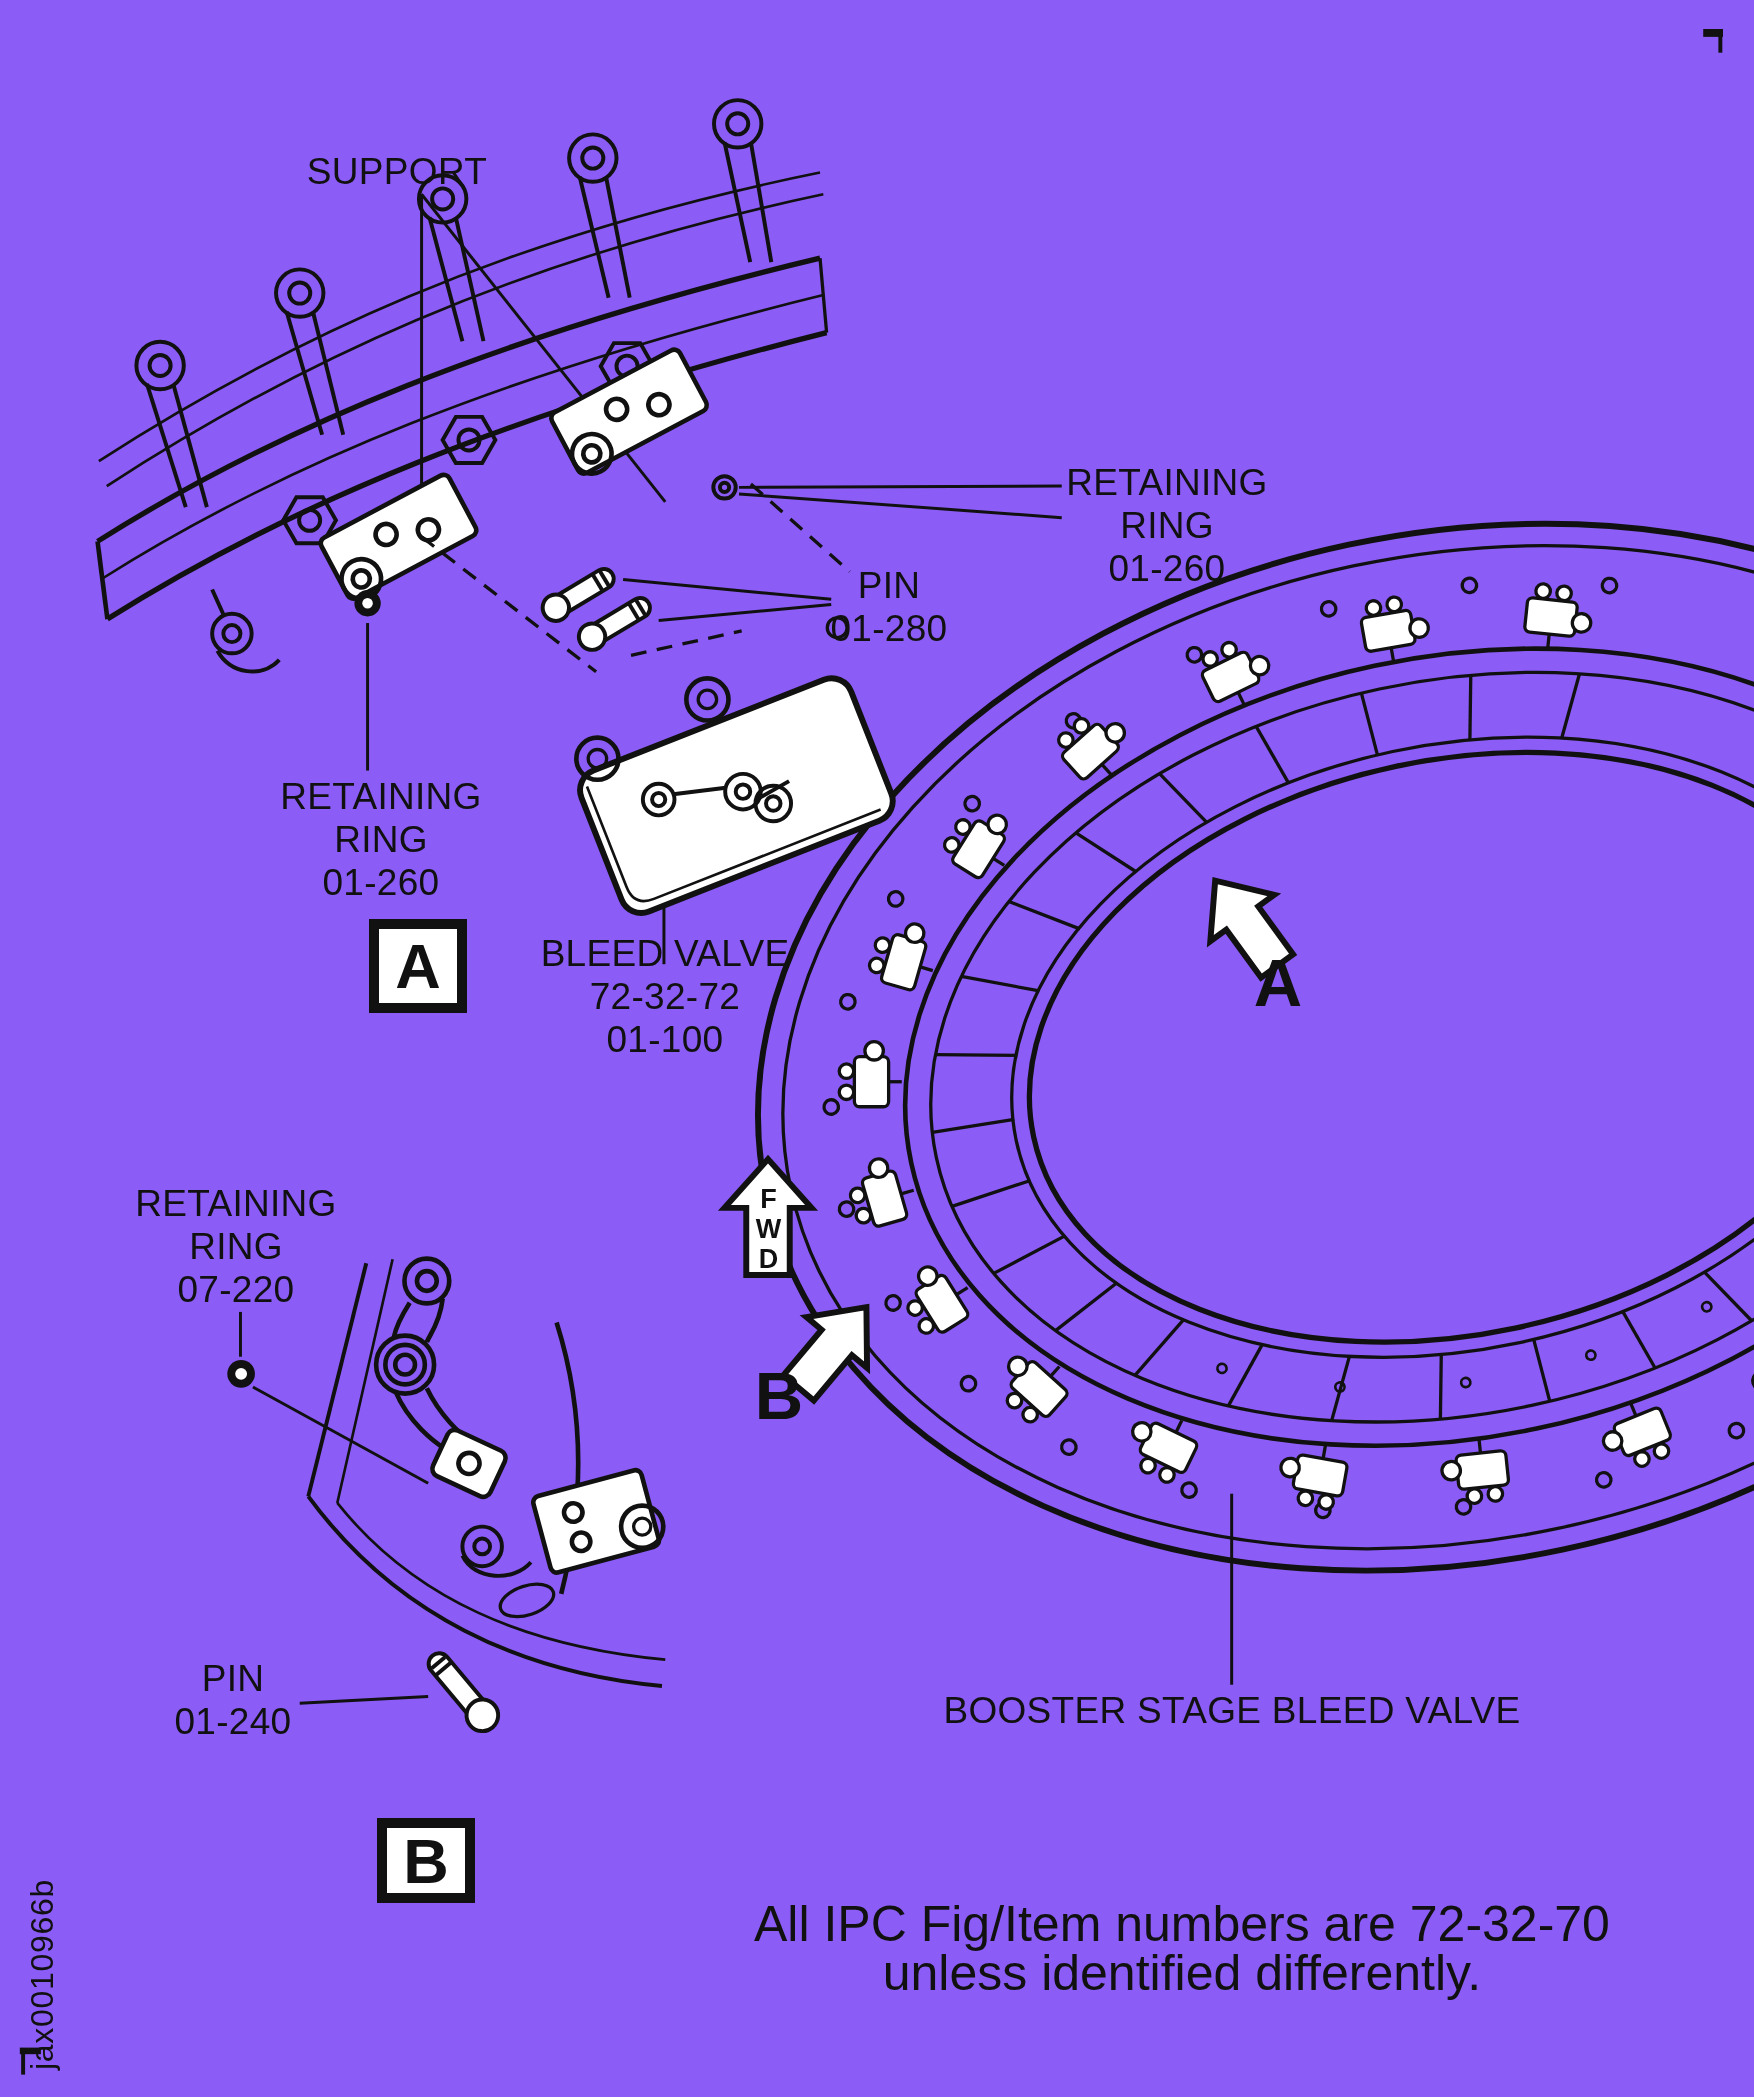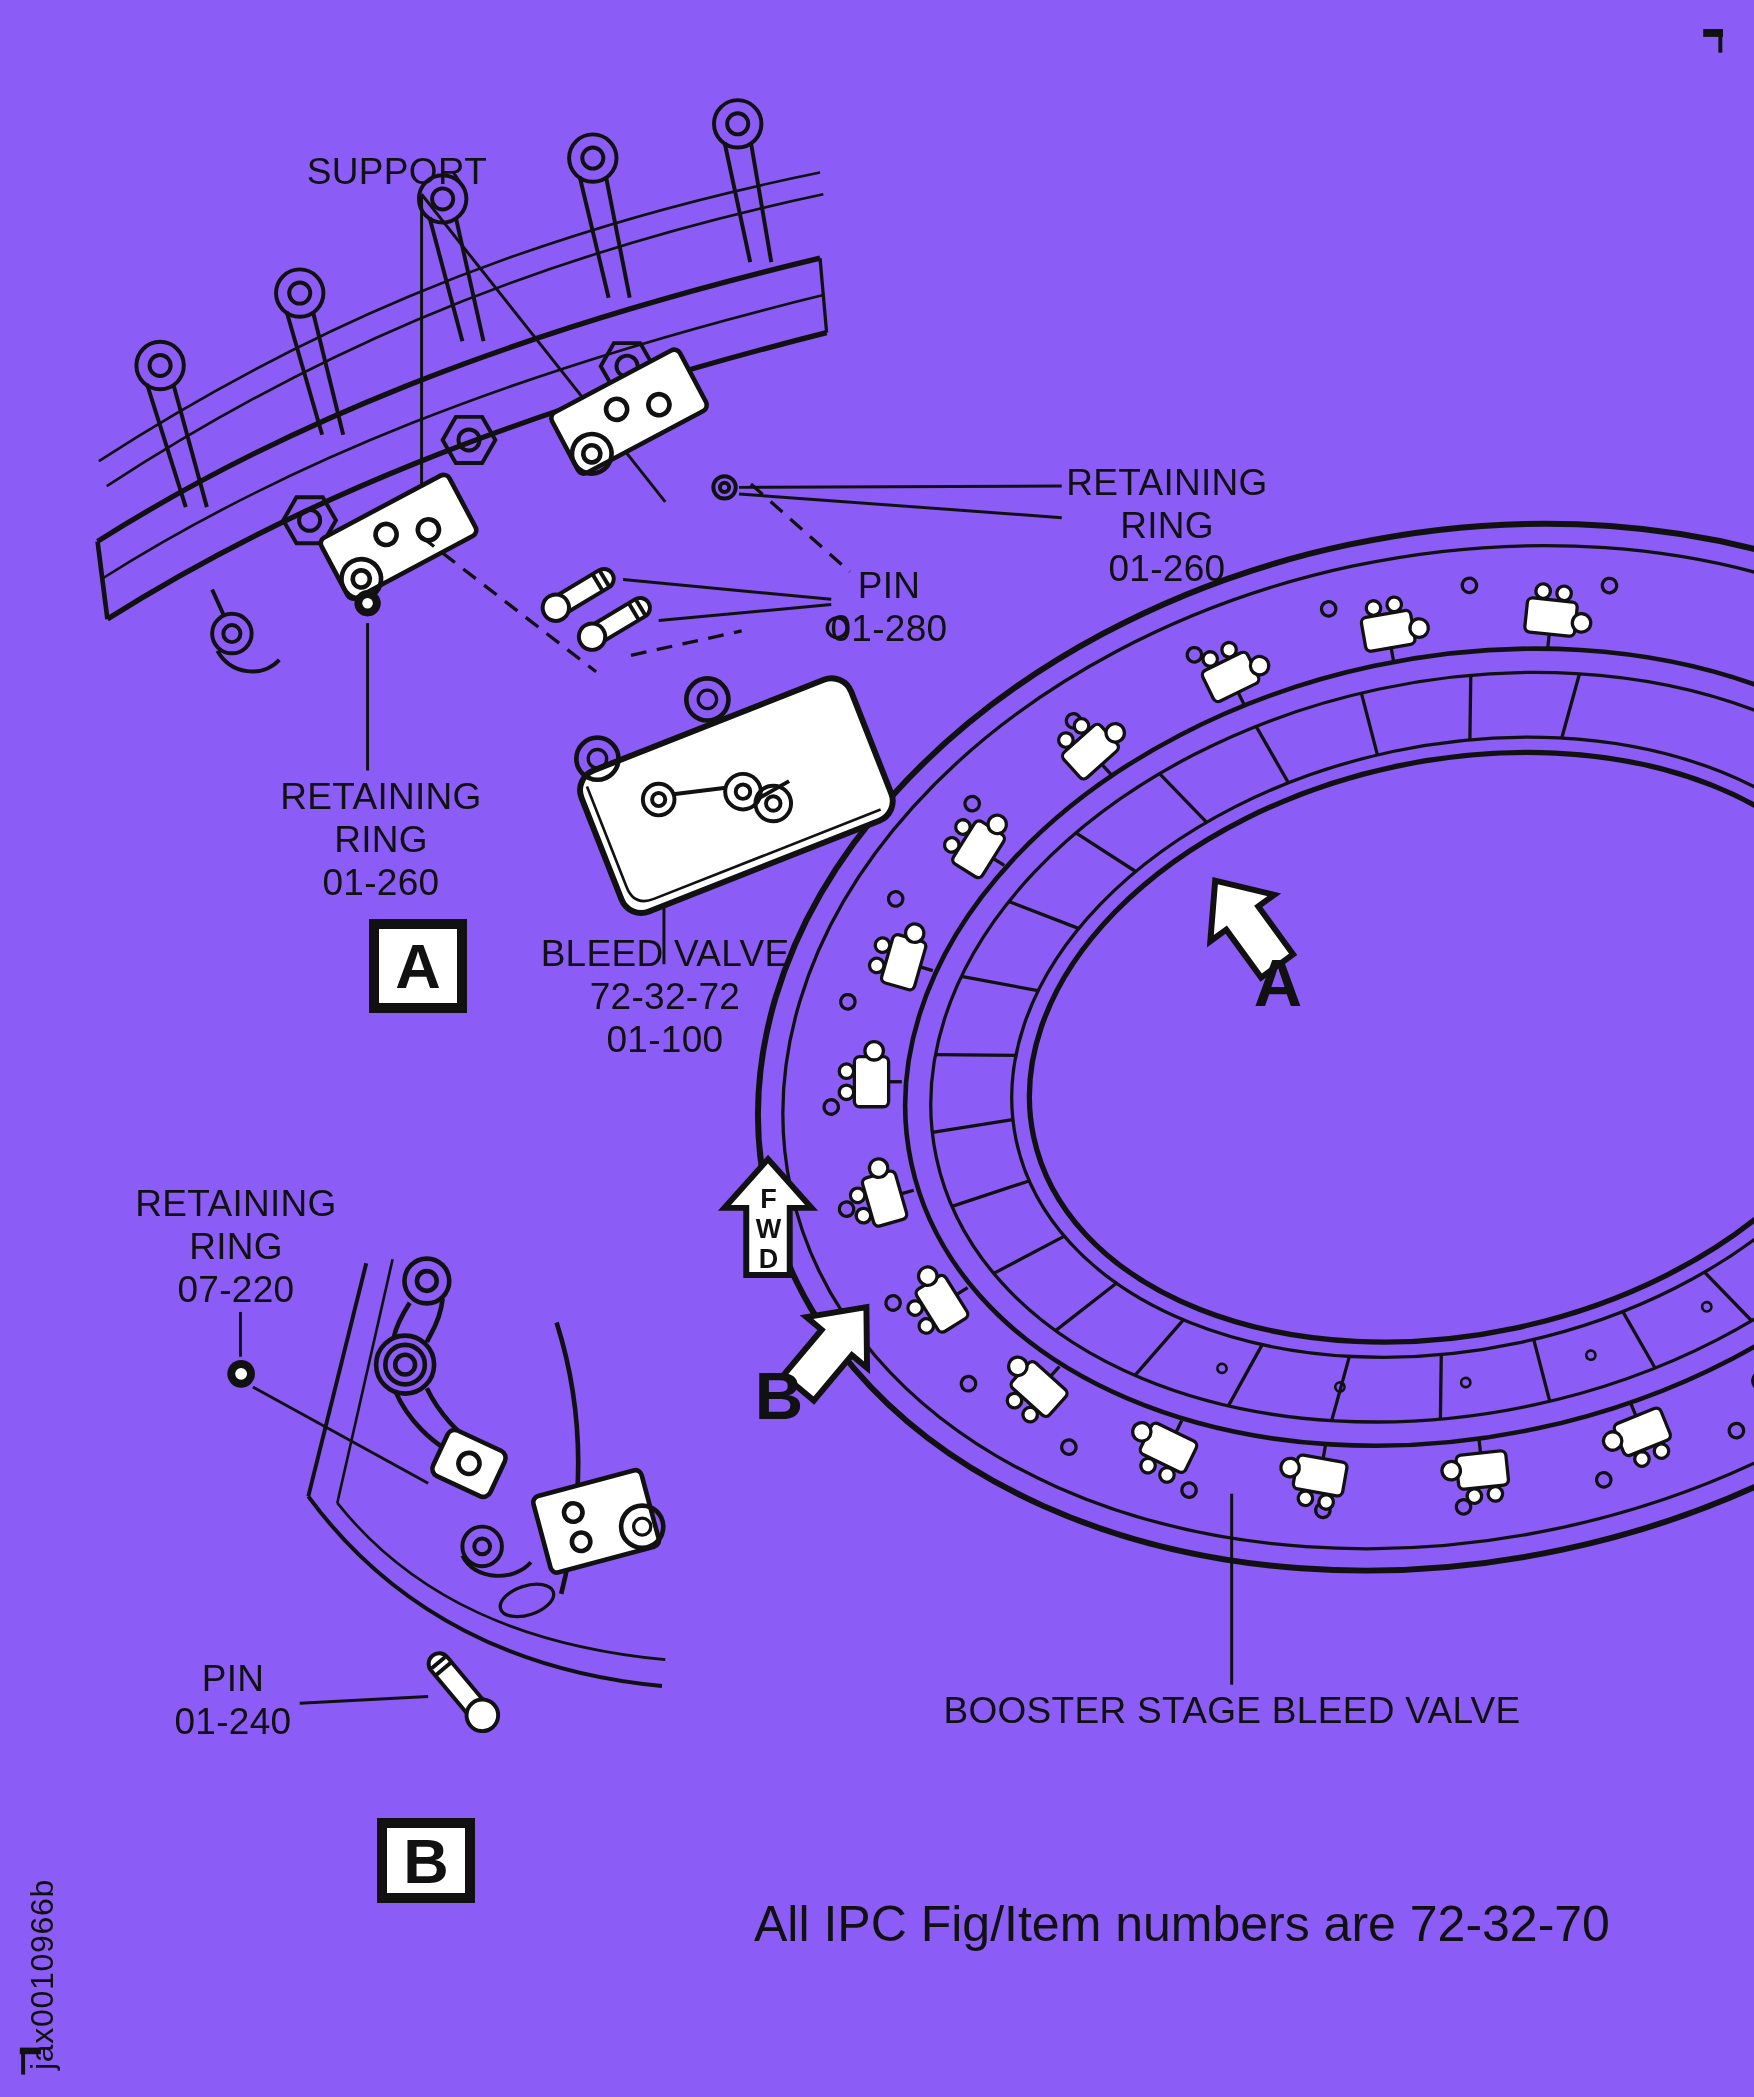--- a/index.html
+++ b/index.html
@@ -481,20 +481,21 @@
     <div>PIN</div>
     <div>01-240</div>
   </div>
 
   <div class="lbl" style="left:1232px;top:1689px;">
     <div>BOOSTER STAGE BLEED VALVE</div>
   </div>
 
   <div class="note">
     <div>All IPC Fig/Item numbers are 72-32-70</div>
+    <div>unless identified differently.</div>
   </div>
 
   <div class="detail-box box-a">
     <span>A</span>
   </div>
   <div class="detail-box box-b">
     <span>B</span>
   </div>
 
   <div class="view-letter view-a">

